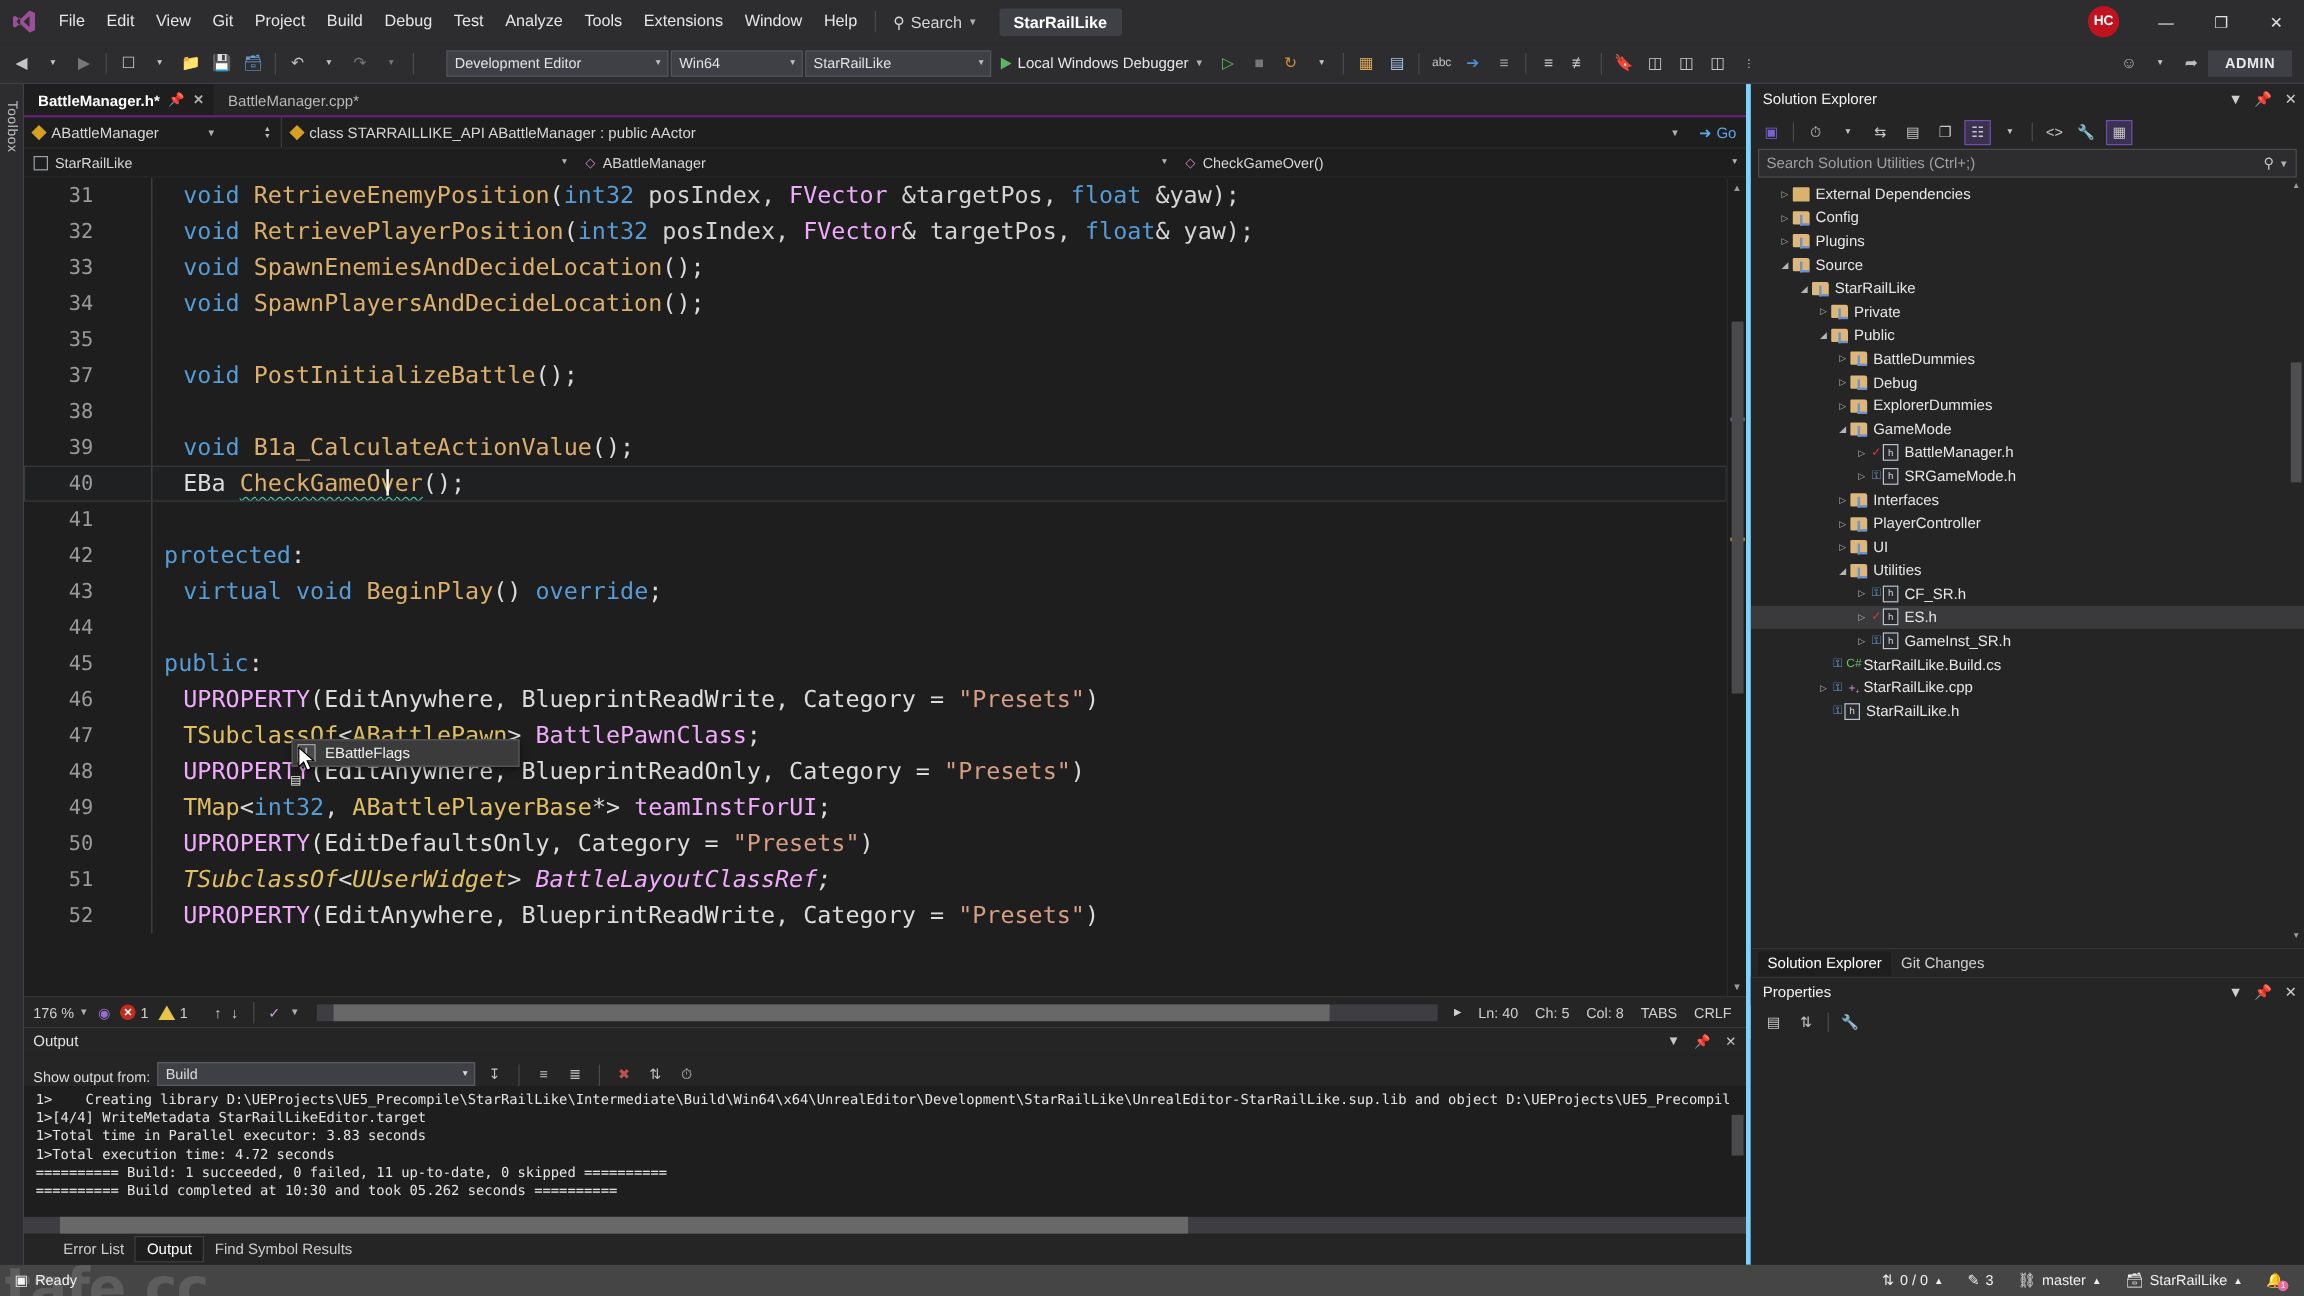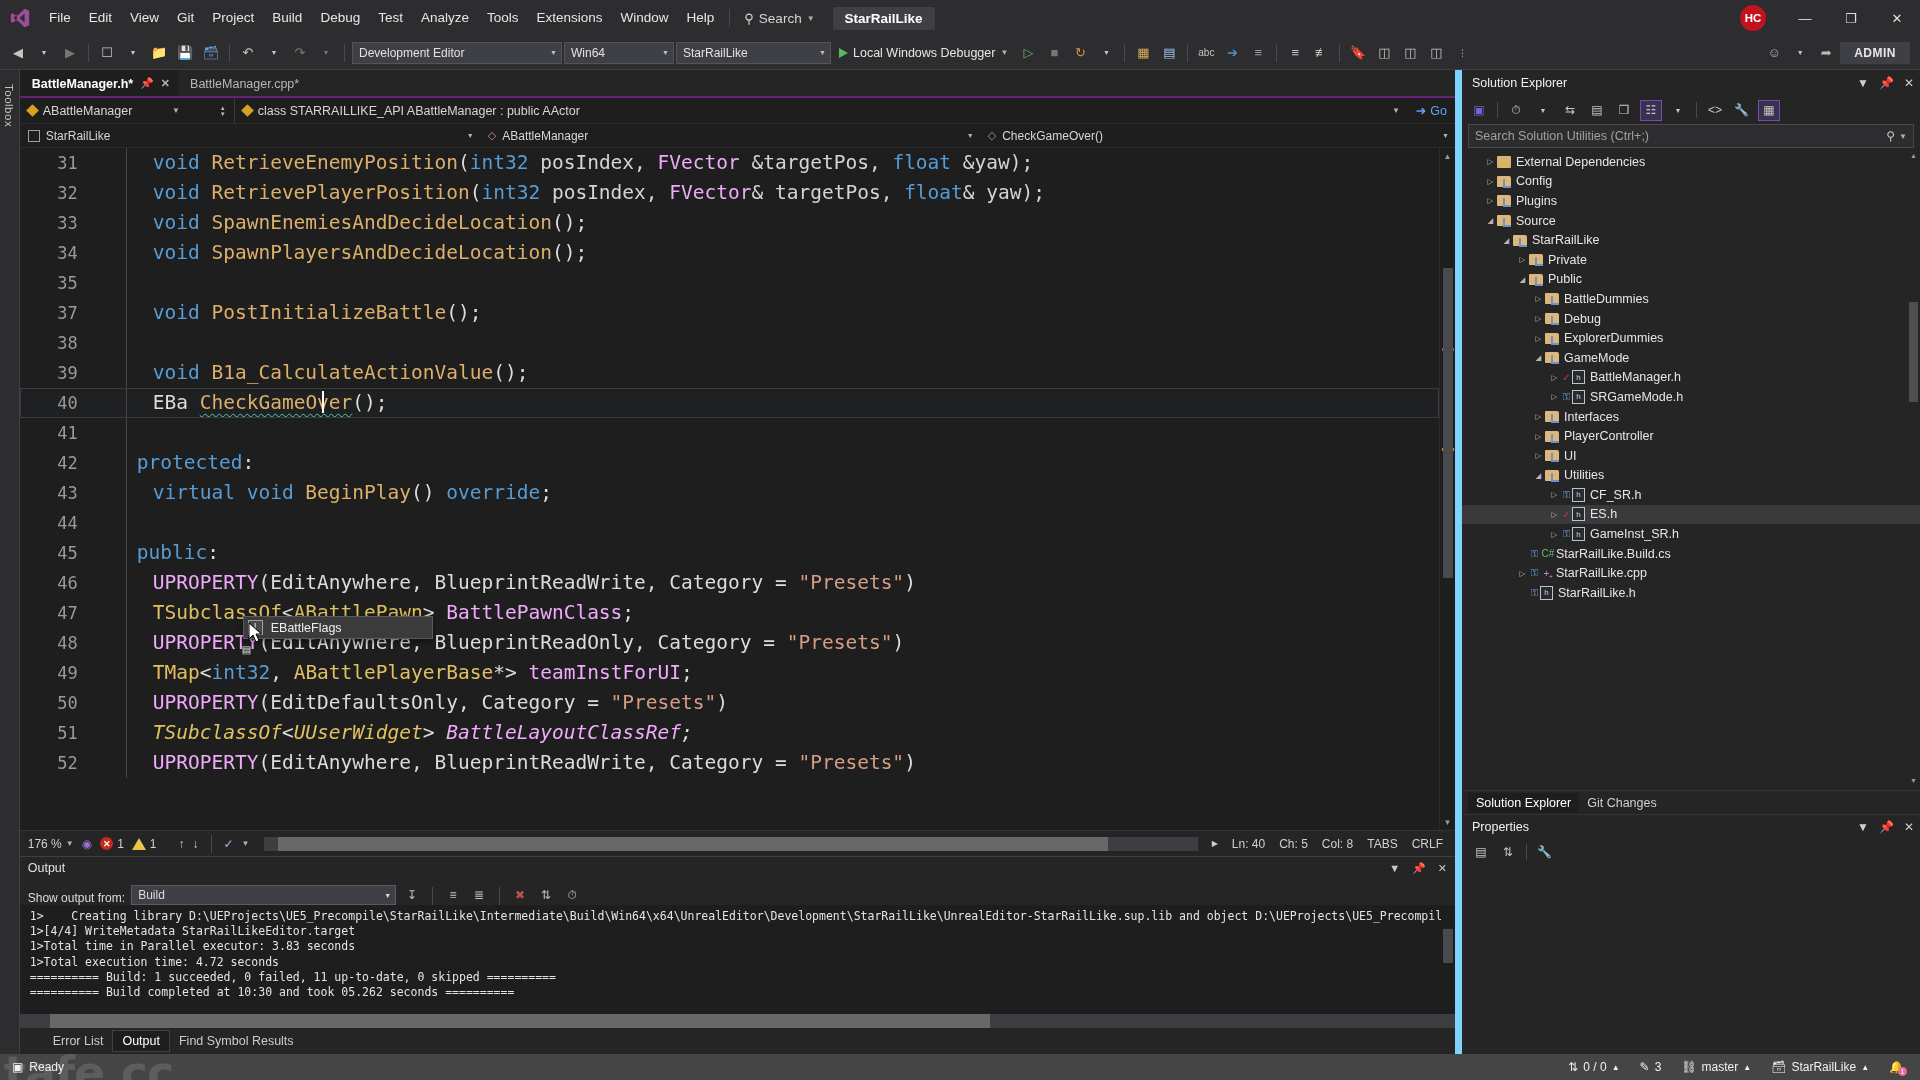--- a/index.html
+++ b/index.html
@@ -185,21 +185,21 @@
   .out-vs { position:absolute; right:0; top:0; width:14px; height:100%; background:#1e1e1e; }
   .out-vs .th { position:absolute; left:2px; top:24px; width:10px; height:34px; background:#4a4a4c; }
 
   .bottom-tabs { height:26px; background:#252526; display:flex; align-items:center; gap:0;
                  font-size:12.5px; color:#cccccc; flex:0 0 26px; padding-left:24px; }
   .btab { padding:3px 9px; }
   .btab.active { color:#ffffff; background:#1e1e1e; border:1px solid #3f3f46; }
 
   
   .right-col { width: 465px; flex:0 0 465px; background:#252526; display:flex; flex-direction:column;
-               border-left:7px solid #7dd3fc; }
+               border-left:4px solid #7dd3fc; }
   .panel-head { height:26px; display:flex; align-items:center; padding:0 6px 0 10px;
                 font-size:12.5px; color:#f0f0f0; flex:0 0 26px; }
   .panel-head .tools { margin-left:auto; display:flex; gap:10px; align-items:center; color:#cfcfcf; font-size:12px; }
   .se-toolbar { height:28px; display:flex; align-items:center; gap:5px; padding:0 6px; flex:0 0 28px; }
   .se-ico { width:22px; height:21px; display:flex; align-items:center; justify-content:center;
             color:#c6c6c6; font-size:12px; }
   .se-ico.sel { border:1px solid #6f4fa8; background:#3a3050; }
   .se-sep { width:1px;height:16px;background:#4a4a4c;margin:0 2px; }
   .se-search {
     height:24px; margin:0 6px 4px; background:#2d2d30; border:1px solid #4a4a4c;
@@ -303,21 +303,21 @@
     <div class="tb-ico" style="font-size:7px">▼</div>
     <div class="tb-ico">📁</div>
     <div class="tb-ico" style="color:#68a0d8">💾</div>
     <div class="tb-ico" style="color:#68a0d8">🗃</div>
     <div class="tb-sep"></div>
     <div class="tb-ico">↶</div>
     <div class="tb-ico" style="font-size:7px">▼</div>
     <div class="tb-ico" style="color:#777">↷</div>
     <div class="tb-ico" style="font-size:7px;color:#777">▼</div>
     <div class="tb-sep"></div>
-    <div class="tb-combo" style="width:210px;margin-left:1px">
+    <div class="tb-combo" style="width:185px;margin-left:21px">
       <span>Development Editor</span>
       <span class="ar">▼</span>
     </div>
     <div class="tb-combo" style="width:110px">
       <span>Win64</span>
       <span class="ar">▼</span>
     </div>
     <div class="tb-combo" style="width:155px">
       <span>StarRailLike</span>
       <span class="ar">▼</span>

